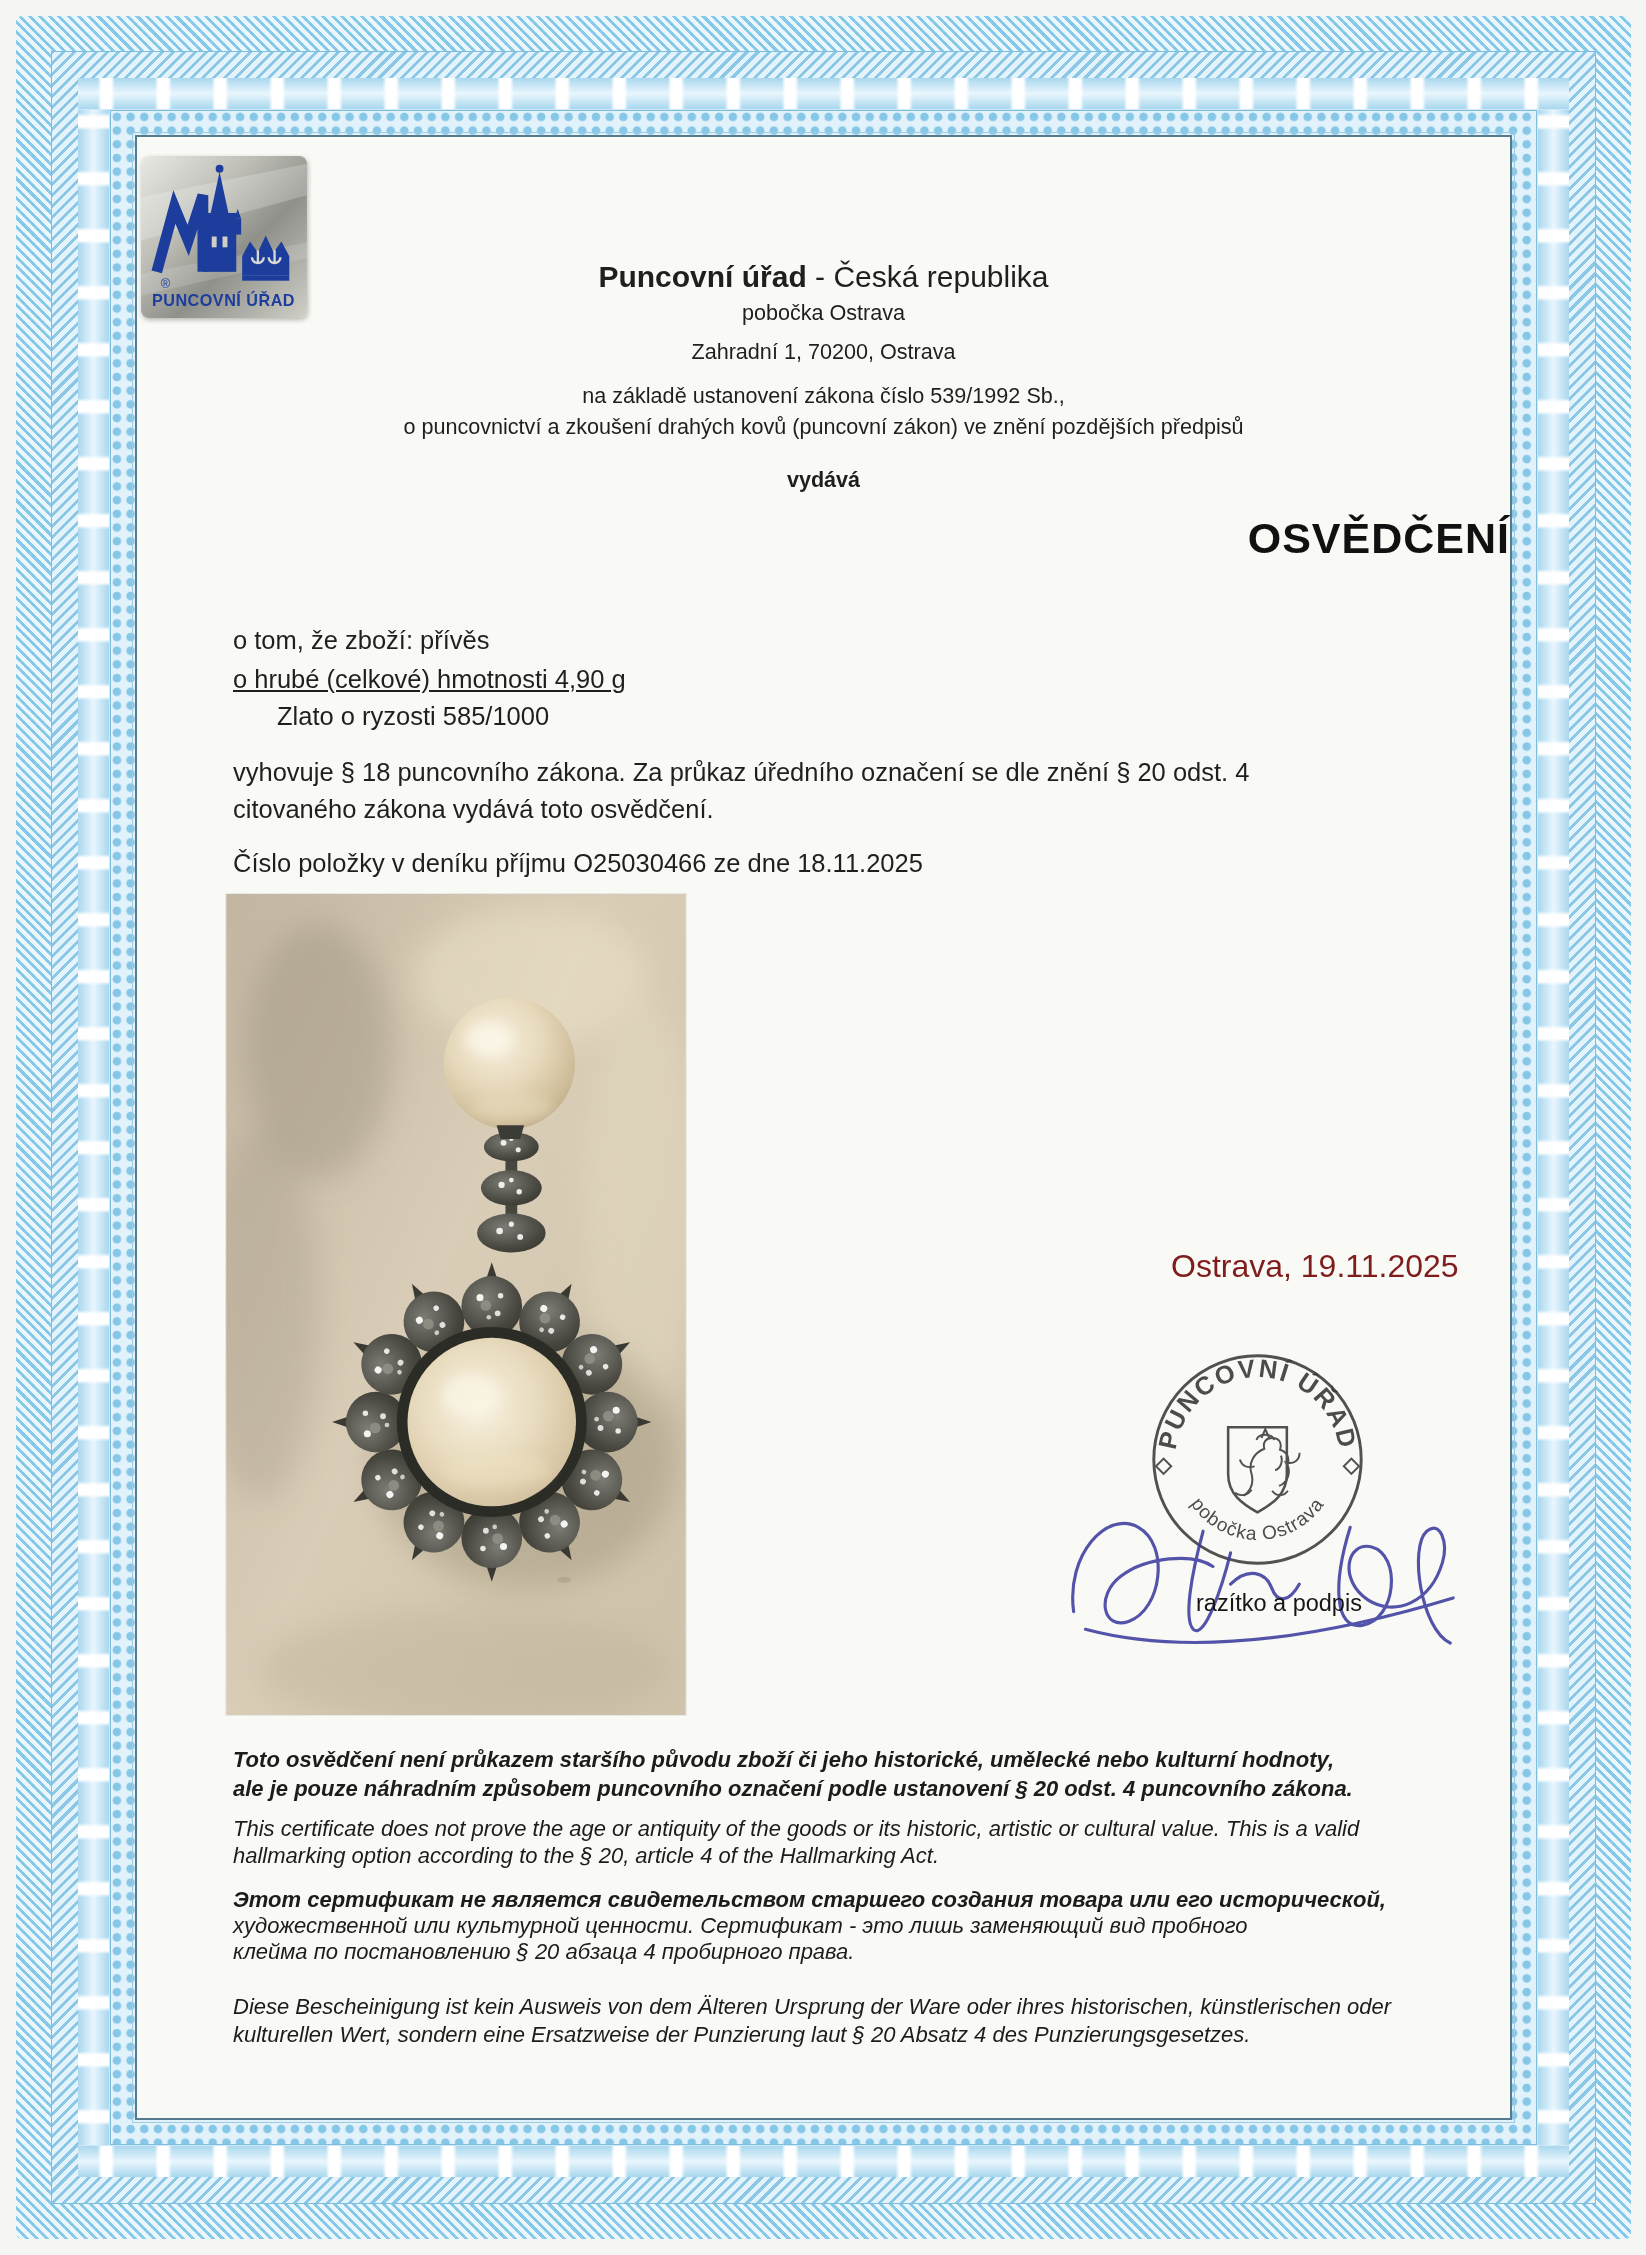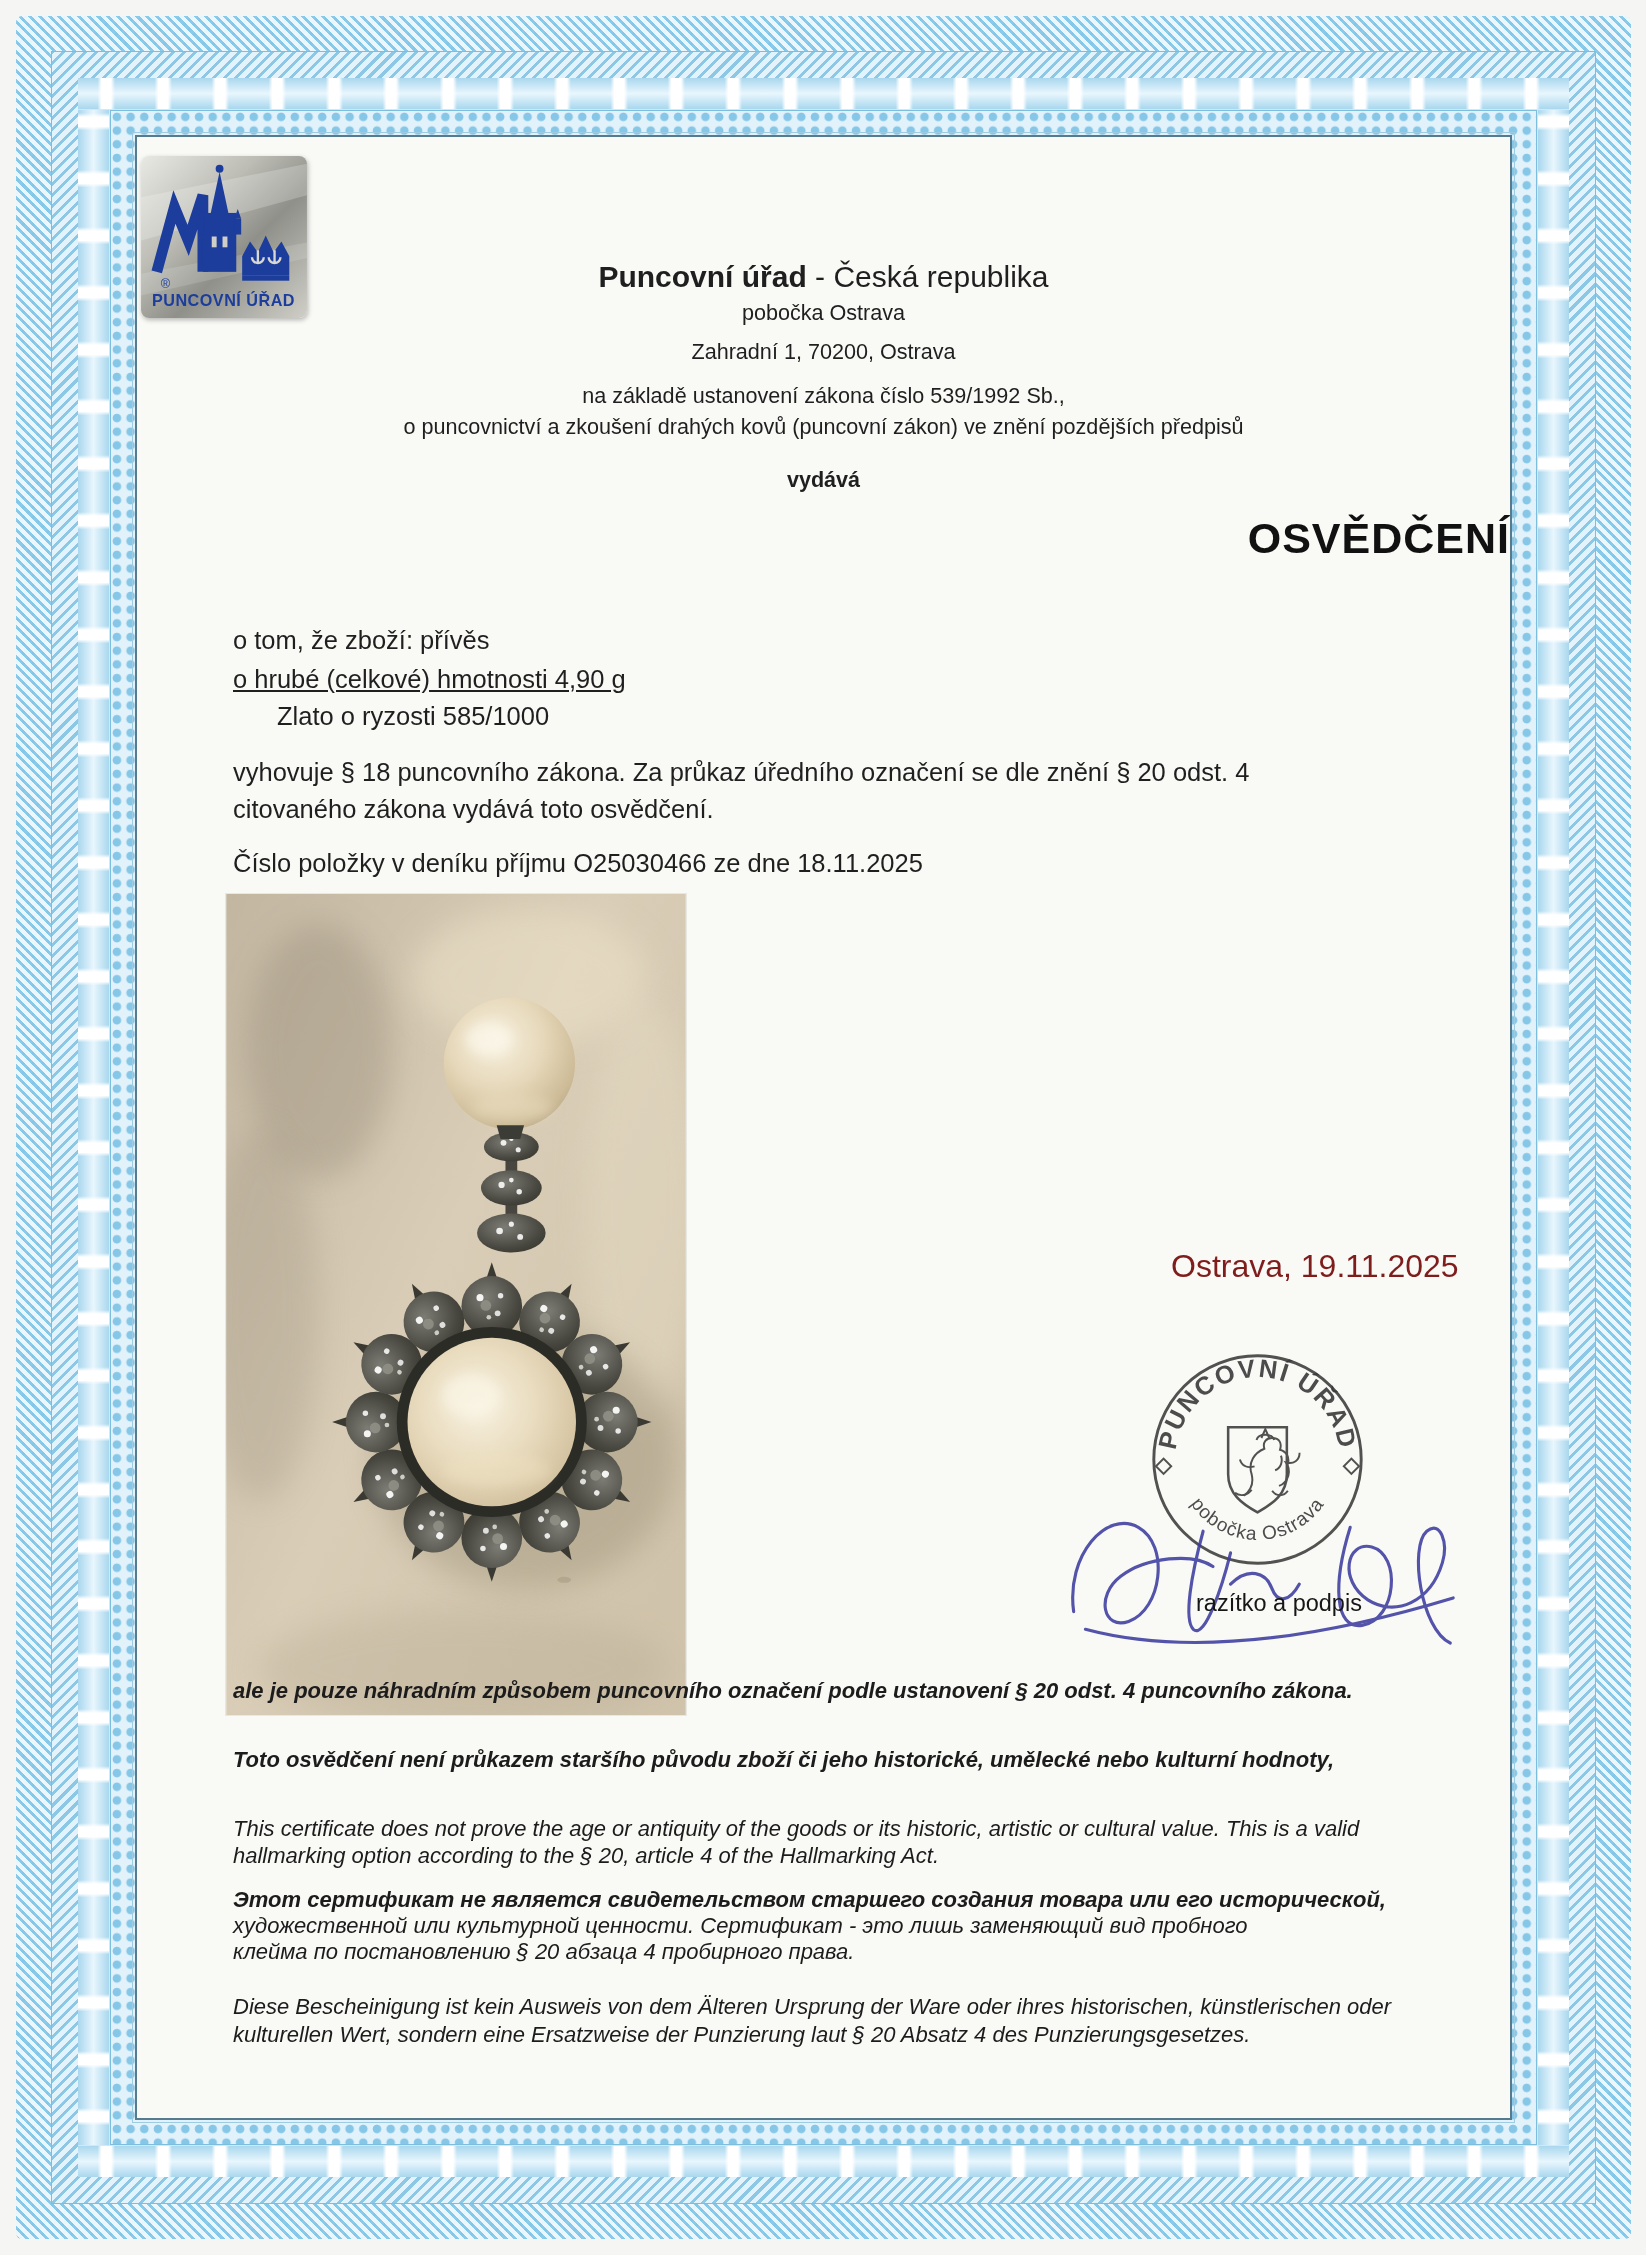--- a/index.html
+++ b/index.html
@@ -238,21 +238,21 @@
           <path d="M150,96 C138,140 130,186 140,196 C152,207 170,150 178,118"></path>
           <path d="M178,150 C196,132 214,138 220,154 C226,170 238,168 248,150"></path>
           <path d="M30,196 C120,220 240,214 405,164"></path>
           <path d="M300,92 C282,150 284,196 312,192 C348,186 352,120 322,112 C296,106 288,146 318,166 C346,184 382,168 394,128 C400,108 392,84 378,96 C360,112 372,196 402,210"></path>
         </g>
       </svg>
     </div>
     <div class="stamp-caption">razítko a podpis</div>
 
     <div class="para-line bold" style="top:1610px;">Toto osvědčení není průkazem staršího původu zboží či jeho historické, umělecké nebo kulturní hodnoty,</div>
-    <div class="para-line bold" style="top:1541px;">ale je pouze náhradním způsobem puncovního označení podle ustanovení § 20 odst. 4 puncovního zákona.</div>
+    <div class="para-line bold" style="top:1639px;">ale je pouze náhradním způsobem puncovního označení podle ustanovení § 20 odst. 4 puncovního zákona.</div>
     <div class="para-line" style="top:1679px;">This certificate does not prove the age or antiquity of the goods or its historic, artistic or cultural value. This is a valid</div>
     <div class="para-line" style="top:1706px;">hallmarking option according to the § 20, article 4 of the Hallmarking Act.</div>
     <div class="para-line" style="top:1750px;font-weight:bold;">Этот сертификат не является свидетельством старшего создания товара или его исторической,</div>
     <div class="para-line" style="top:1776px;">художественной или культурной ценности. Сертификат - это лишь заменяющий вид пробного</div>
     <div class="para-line" style="top:1802px;">клейма по постановлению § 20 абзаца 4 пробирного права.</div>
     <div class="para-line" style="top:1857px;">Diese Bescheinigung ist kein Ausweis von dem Älteren Ursprung der Ware oder ihres historischen, künstlerischen oder</div>
     <div class="para-line" style="top:1885px;">kulturellen Wert, sondern eine Ersatzweise der Punzierung laut § 20 Absatz 4 des Punzierungsgesetzes.</div>
 
   </div>
 </div>

